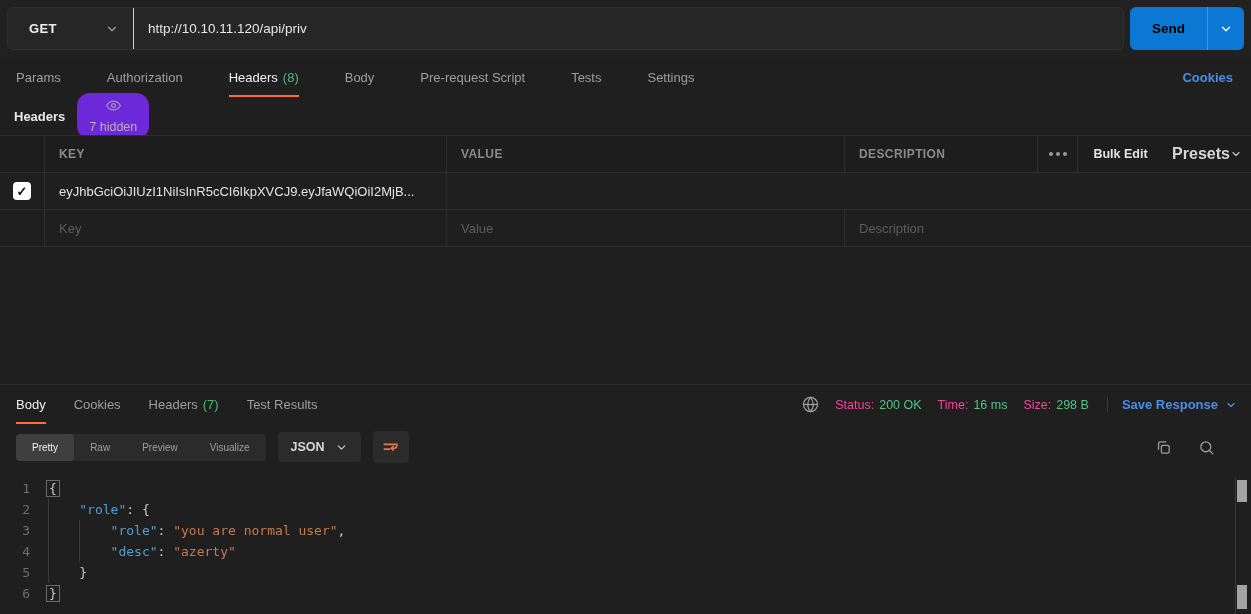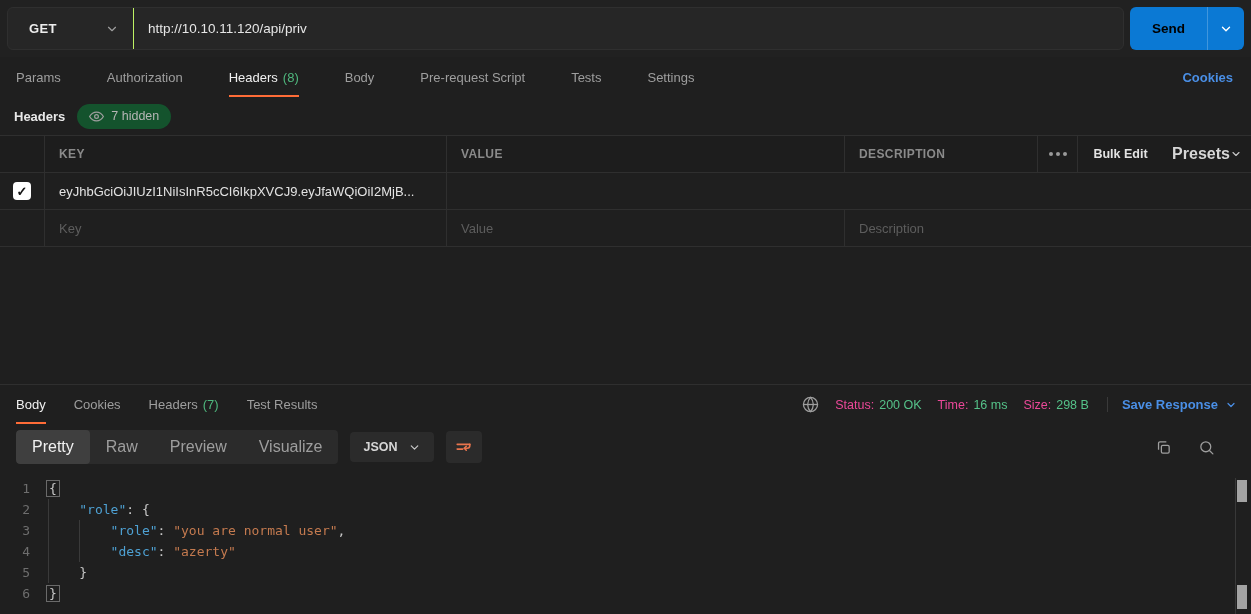--- a/index.html
+++ b/index.html
@@ -21,21 +21,21 @@
   .request-tabs { height:40px; display:flex; align-items:stretch; padding-left:16px; gap:30px; }
   .rtab { position:relative; display:flex; align-items:center; gap:5px; font-size:13px; color:#9e9e9e; cursor:pointer; }
   .rtab .count { color:#4fb87e; }
   .rtab.active { color:#f0f0f0; }
   .rtab.active::after { content:""; position:absolute; left:0; right:0; bottom:0; height:2px; background:#ff6c37; }
   .cookies-link { margin-left:auto; padding-right:18px; display:flex; align-items:center; font-size:13px; font-weight:700; color:#4a8fe6; cursor:pointer; }
 
   
   .headers-head { height:38px; display:flex; align-items:center; gap:12px; padding-left:14px; }
   .headers-title { font-size:13px; font-weight:700; color:#e8e8e8; }
-  .hidden-pill { display:flex; align-items:center; gap:7px; background:#14532d; border-radius:13px; padding:5px 12px; color:#b5b5b5; font-size:12.5px; cursor:pointer; }
+  .hidden-pill { display:flex; align-items:center; gap:7px; background:#6d28d9; border-radius:13px; padding:5px 12px; color:#b5b5b5; font-size:12.5px; cursor:pointer;flex-direction:column; }
 
   
   .kv-table { border-top:1px solid #2f2f2f; }
   .t-row { display:grid; grid-template-columns:45px 402px 398px 1fr; border-bottom:1px solid #2f2f2f; height:37px; }
   .t-row.head { grid-template-columns:45px 402px 398px 193px 40px 85px 1fr; background:#1d1d1d; }
   .cell { display:flex; align-items:center; padding:0 14px; border-right:1px solid #2f2f2f; overflow:hidden; white-space:nowrap; }
   .cell:last-child { border-right:none; }
   .cell.ctr { justify-content:center; padding:0;text-align:right; }
   .col-label { font-size:12px; font-weight:700; color:#8a8a8a; letter-spacing:.4px; }
   .cell-text { font-size:13px; color:#e3e3e3; }
@@ -54,21 +54,21 @@
   .response-bar { height:40px; border-top:1px solid #2f2f2f; display:flex; align-items:stretch; padding-left:16px; gap:28px; }
   .response-meta { margin-left:auto; display:flex; align-items:center; gap:16px; padding-right:14px; font-size:12.5px; }
   .meta-pair { display:flex; gap:5px; white-space:nowrap; }
   .meta-label { color:#ec4899; }
   .meta-value { color:#55c289; }
   .save-response { display:flex; align-items:center; gap:7px; color:#4a8fe6; font-weight:700; font-size:13px; border-left:1px solid #3a3a3a; padding-left:14px; margin-left:2px; cursor:pointer;text-align:center; }
 
   
   .view-bar { height:46px; display:flex; align-items:center; padding:0 16px; gap:12px; }
   .segments { display:flex; background:#2b2b2b; border-radius:4px; overflow:hidden; }
-  .seg { padding:8px 16px; font-size:16px; color:#9e9e9e; cursor:pointer; }
+  .seg { padding:8px 16px; font-size:10px; color:#9e9e9e; cursor:pointer; }
   .seg.active { background:#3f3f3f; color:#f0f0f0; border-radius:4px; }
   .json-select { display:flex; align-items:center; gap:10px; background:#2b2b2b; border-radius:4px; padding:8px 13px; font-size:12.5px; font-weight:700; color:#d6d6d6; cursor:pointer; }
   .wrap-btn { width:36px; height:32px; background:#2b2b2b; border-radius:4px; display:flex; align-items:center; justify-content:center; color:#e8744d; cursor:pointer; }
   .view-icons { margin-left:auto; display:flex; gap:26px; padding-right:20px; color:#9e9e9e; }
   .view-icons .vicon { cursor:pointer; display:flex; align-items:center; }
 
   
   .code-area { flex-grow:0; height:144px; padding-top:8px; font-family:"DejaVu Sans Mono", monospace; font-size:13px; position:relative; }
   .code-line { display:flex; height:21px; line-height:21px; }
   .ln { width:48px; text-align:right; padding-right:18px; color:#6e6e6e; flex:none; user-select:none; }

